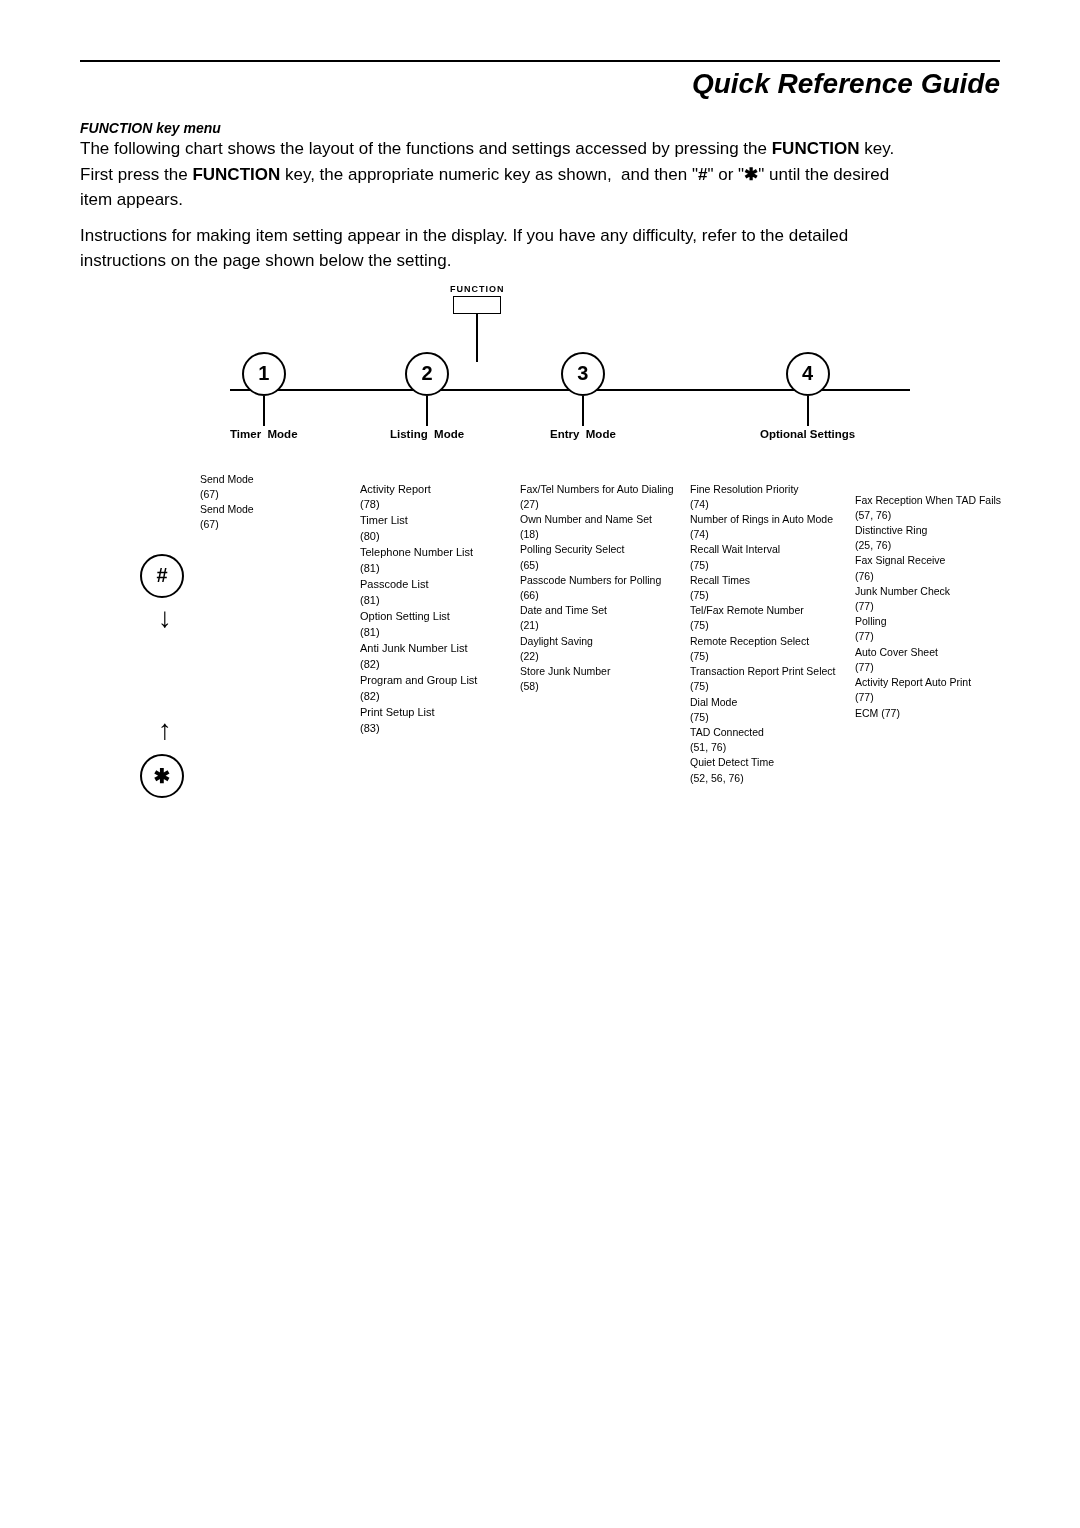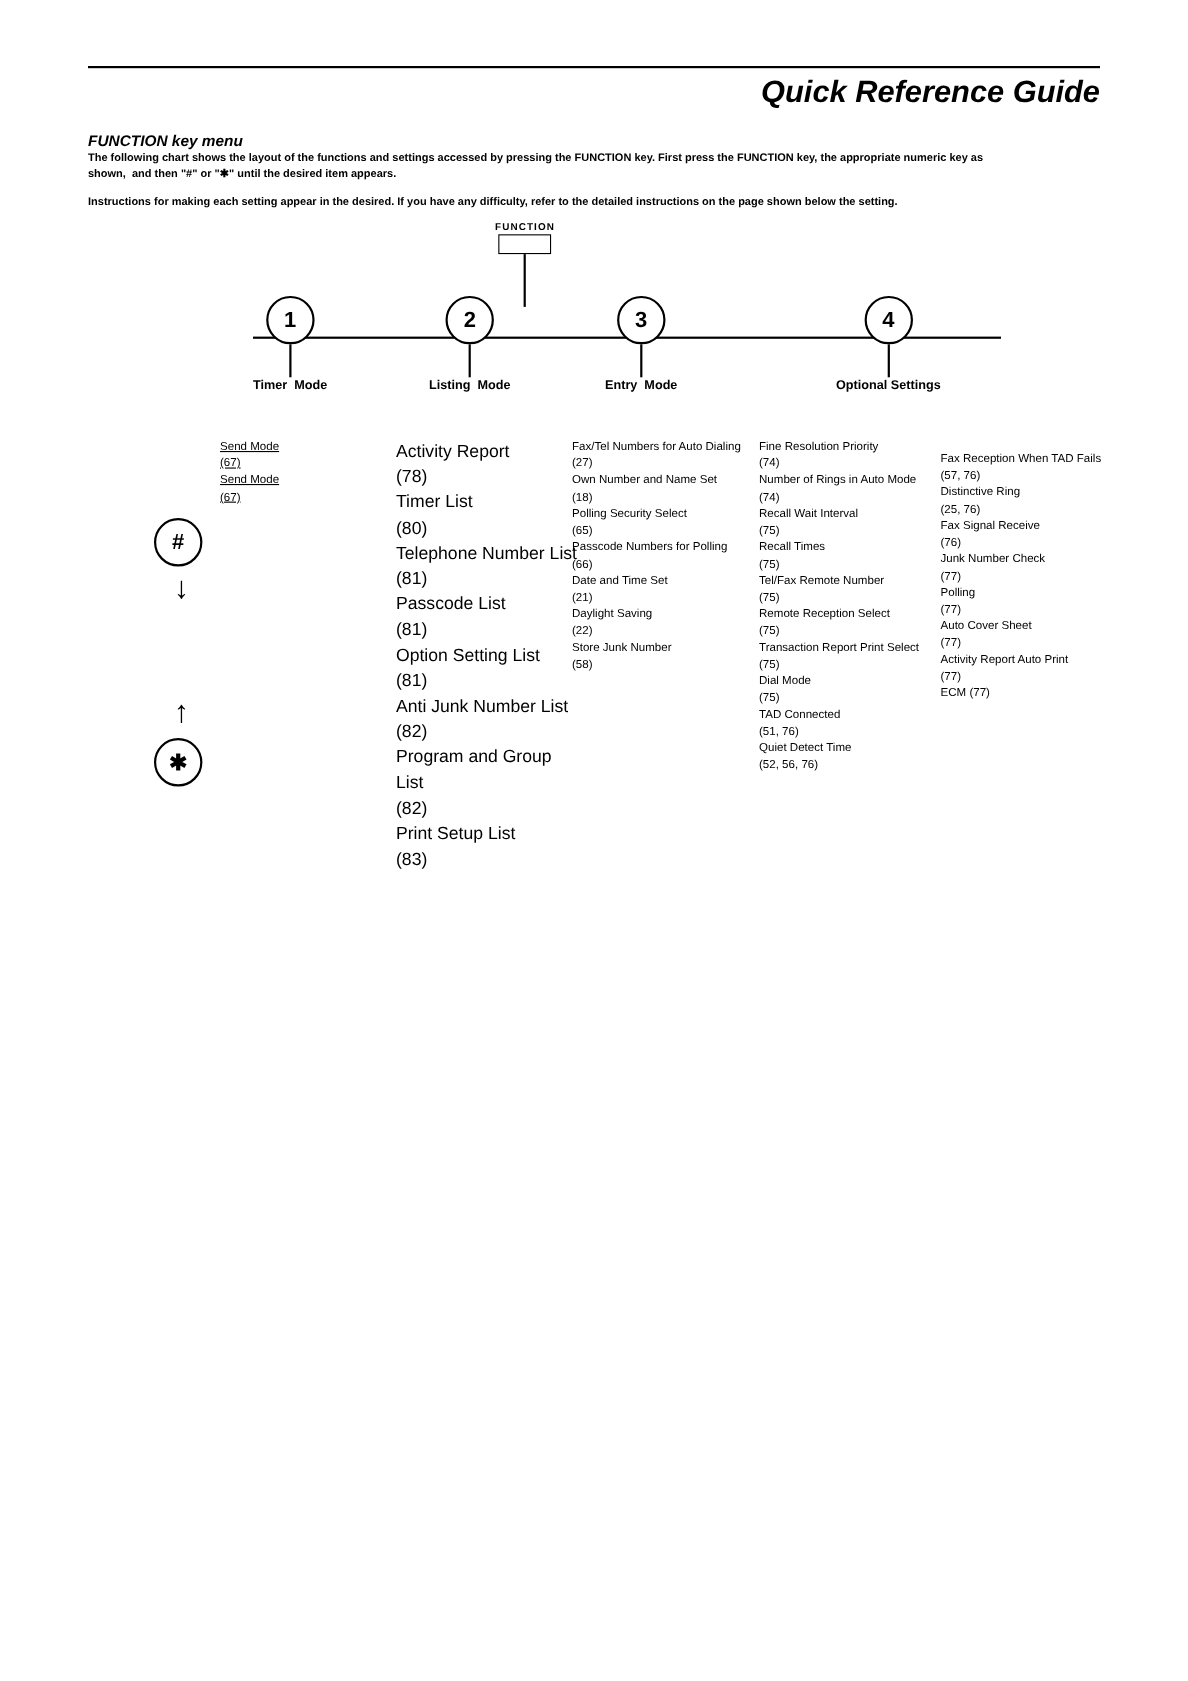--- a/index.html
+++ b/index.html
@@ -23,25 +23,24 @@
       margin-bottom: 20px;
       text-align: right;
     }
     .section-title {
       font-size: 14px;
       font-weight: bold;
       font-style: italic;
       margin-bottom: 0;
     }
     .intro-text {
-      font-size: 10px;
+      font-size: 17px;
       line-height: 1.5;
       margin-bottom: 10px;
       max-width: 820px;
-      font-weight: bold;
     }
     .diagram-area {
       margin-top: 30px;
       position: relative;
     }
     
     .function-label-container {
       display: flex;
       flex-direction: column;
       align-items: center;
@@ -132,21 +131,21 @@
       color: #000;
     }
   </style>
 </head>
 <body>
 
 <div class="title-line"></div>
 <div class="page-title">Quick Reference Guide</div>
 <div class="section-title">FUNCTION key menu</div>
 <p class="intro-text">The following chart shows the layout of the functions and settings accessed by pressing the <strong>FUNCTION</strong> key. First press the <strong>FUNCTION</strong> key, the appropriate numeric key as shown,&nbsp; and then "<strong>#</strong>" or "<strong>✱</strong>" until the desired item appears.</p>
-<p class="intro-text">Instructions for making each setting appear in the desired. If you have any difficulty, refer to the detailed instructions on the page shown below the setting.</p>
+<p class="intro-text">Instructions for making item setting appear in the display. If you have any difficulty, refer to the detailed instructions on the page shown below the setting.</p>
 
 <div class="diagram-area" style="height: 820px; position: relative; margin-top: 10px;">
 
   <div class="function-label-container">
     <span class="function-label">FUNCTION</span>
     <div class="function-box"></div>
     <div class="v-line-main"></div>
   </div>
 
   <div class="h-line-main"></div>
@@ -176,32 +175,32 @@
     <div class="v-line-branch"></div>
     <div class="mode-label"><strong>Entry&nbsp; Mode</strong></div>
   </div>
 
   <div style="position:absolute; left:680px; top:68px; display:flex; flex-direction:column; align-items:center;">
     <div class="circle">4</div>
     <div class="v-line-branch"></div>
     <div class="mode-label"><strong>Optional Settings</strong></div>
   </div>
 
-  <div style="position:absolute; top:198px; left:120px; width:155px; font-size:10.5px; line-height:1.45;text-decoration:underline;">
+  <div style="position:absolute; top:188px; left:120px; width:155px; font-size:10.5px; line-height:1.45;">
     <div class="item">
       <span>Send Mode</span><br>
       <span>(67)</span>
     </div>
     <div class="item">
       <span>Send Mode</span><br>
       <span>(67)</span>
     </div>
   </div>
 
-  <div style="position:absolute; top:198px; left:280px; width:165px; font-size:16px; line-height:1.45;">
+  <div style="position:absolute; top:198px; left:280px; width:165px; font-size:11px; line-height:1.45;">
     <div class="item">Activity Report<br>(78)</div>
     <div class="item">Timer List<br>(80)</div>
     <div class="item">Telephone Number List<br>(81)</div>
     <div class="item">Passcode List<br>(81)</div>
     <div class="item">Option Setting List<br>(81)</div>
     <div class="item">Anti Junk Number List<br>(82)</div>
     <div class="item">Program and Group List<br>(82)</div>
     <div class="item">Print Setup List<br>(83)</div>
   </div>
 

